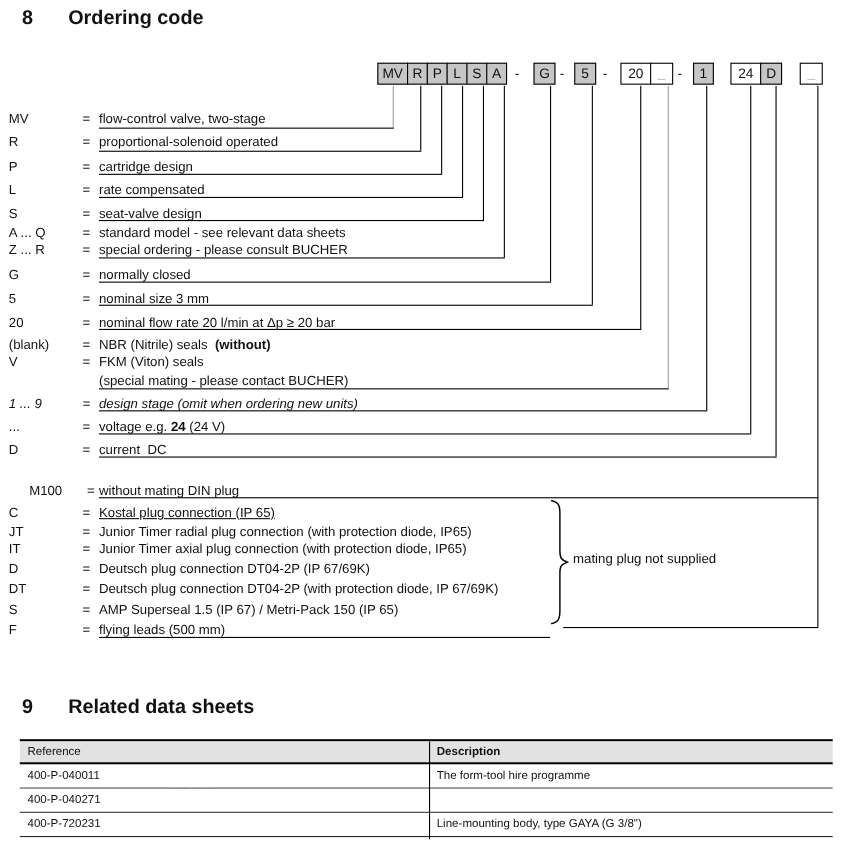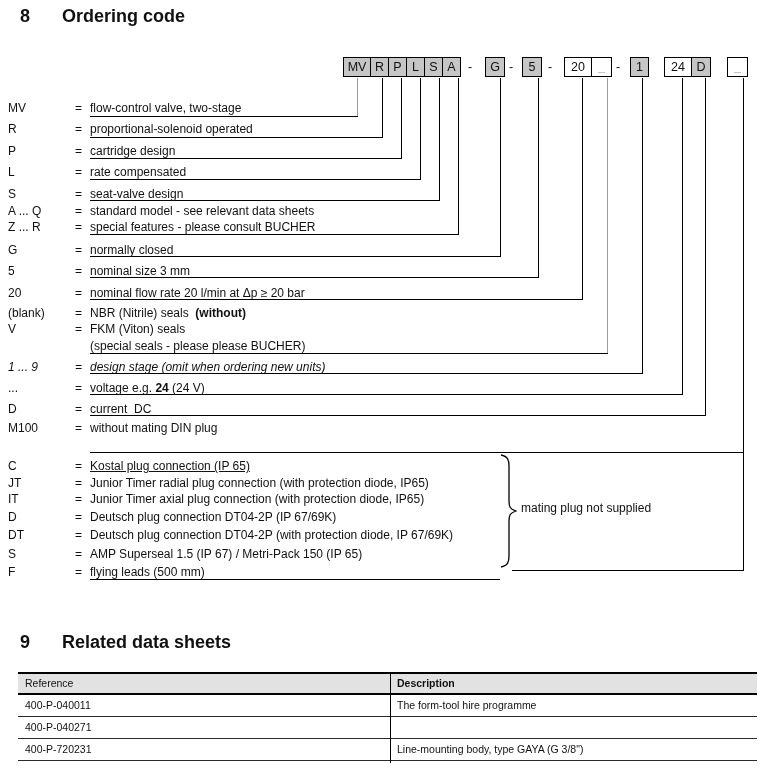--- a/index.html
+++ b/index.html
@@ -93,31 +93,31 @@
 
     <div class="hline" style="left:512px;top:570px;width:232px;"></div>
   </div>
 
   <div class="crow" style="top:101px;"><span class="lbl">MV</span><span class="eq">=</span><span>flow-control valve, two-stage</span><span class="b"></span><span></span></div>
   <div class="crow" style="top:122px;"><span class="lbl">R</span><span class="eq">=</span><span>proportional-solenoid operated</span><span class="b"></span><span></span></div>
   <div class="crow" style="top:144px;"><span class="lbl">P</span><span class="eq">=</span><span>cartridge design</span><span class="b"></span><span></span></div>
   <div class="crow" style="top:165px;"><span class="lbl">L</span><span class="eq">=</span><span>rate compensated</span><span class="b"></span><span></span></div>
   <div class="crow" style="top:204px;"><span class="lbl">A ... Q</span><span class="eq">=</span><span>standard model - see relevant data sheets</span><span class="b"></span><span></span></div>
   <div class="crow" style="top:187px;"><span class="lbl">S</span><span class="eq">=</span><span>seat-valve design</span><span class="b"></span><span></span></div>
-  <div class="crow" style="top:220px;"><span class="lbl">Z ... R</span><span class="eq">=</span><span>special features - please consult BUCHER</span><span class="b"></span><span></span></div>
+  <div class="crow" style="top:220px;"><span class="lbl">Z ... R</span><span class="eq">=</span><span>special ordering - please consult BUCHER</span><span class="b"></span><span></span></div>
   <div class="crow" style="top:243px;"><span class="lbl">G</span><span class="eq">=</span><span>normally closed</span><span class="b"></span><span></span></div>
   <div class="crow" style="top:264px;"><span class="lbl">5</span><span class="eq">=</span><span>nominal size 3 mm</span><span class="b"></span><span></span></div>
   <div class="crow" style="top:286px;"><span class="lbl">20</span><span class="eq">=</span><span>nominal flow rate 20 l/min at Δp ≥ 20 bar</span><span class="b"></span><span></span></div>
   <div class="crow" style="top:306px;"><span class="lbl">(blank)</span><span class="eq">=</span><span>NBR (Nitrile) seals  </span><span class="b">(without)</span><span></span></div>
   <div class="crow" style="top:322px;"><span class="lbl">V</span><span class="eq">=</span><span>FKM (Viton) seals</span><span class="b"></span><span></span></div>
-  <div class="crow" style="top:339px;"><span class="lbl"></span><span class="eq"></span><span>(special seals - please please BUCHER)</span><span class="b"></span><span></span></div>
+  <div class="crow" style="top:339px;"><span class="lbl"></span><span class="eq"></span><span>(special mating - please contact BUCHER)</span><span class="b"></span><span></span></div>
   <div class="crow" style="top:360px;font-style:italic;"><span class="lbl">1 ... 9</span><span class="eq">=</span><span>design stage (omit when ordering new units)</span><span class="b"></span><span></span></div>
   <div class="crow" style="top:381px;"><span class="lbl">...</span><span class="eq">=</span><span>voltage e.g. </span><span class="b">24</span><span> (24 V)</span></div>
   <div class="crow" style="top:402px;"><span class="lbl">D</span><span class="eq">=</span><span>current  DC</span><span class="b"></span><span></span></div>
-  <div class="crow" style="top:421px;"><span class="lbl">M100</span><span class="eq">=</span><span>without mating DIN plug</span><span class="b"></span><span></span></div>
+  <div class="crow" style="top:439px;text-align:center;"><span class="lbl">M100</span><span class="eq">=</span><span>without mating DIN plug</span><span class="b"></span><span></span></div>
   <div class="crow" style="top:459px;text-decoration:underline;"><span class="lbl">C</span><span class="eq">=</span><span>Kostal plug connection (IP 65)</span><span class="b"></span><span></span></div>
   <div class="crow" style="top:476px;"><span class="lbl">JT</span><span class="eq">=</span><span>Junior Timer radial plug connection (with protection diode, IP65)</span><span class="b"></span><span></span></div>
   <div class="crow" style="top:492px;"><span class="lbl">IT</span><span class="eq">=</span><span>Junior Timer axial plug connection (with protection diode, IP65)</span><span class="b"></span><span></span></div>
   <div class="crow" style="top:510px;"><span class="lbl">D</span><span class="eq">=</span><span>Deutsch plug connection DT04-2P (IP 67/69K)</span><span class="b"></span><span></span></div>
   <div class="crow" style="top:528px;"><span class="lbl">DT</span><span class="eq">=</span><span>Deutsch plug connection DT04-2P (with protection diode, IP 67/69K)</span><span class="b"></span><span></span></div>
   <div class="crow" style="top:547px;"><span class="lbl">S</span><span class="eq">=</span><span>AMP Superseal 1.5 (IP 67) / Metri-Pack 150 (IP 65)</span><span class="b"></span><span></span></div>
   <div class="crow" style="top:565px;"><span class="lbl">F</span><span class="eq">=</span><span>flying leads (500 mm)</span><span class="b"></span><span></span></div>
 
   <svg style="position:absolute;left:500px;top:454px;" width="17" height="114" viewBox="0 0 17 114">
     <path d="M1,1 C8,2.5 9,6 9,12 L9,47 C9,53 10,55 16,57 C10,59 9,61 9,67 L9,102 C9,108 8,111.5 1,113" fill="none" stroke="#000" stroke-width="1.3"></path>

